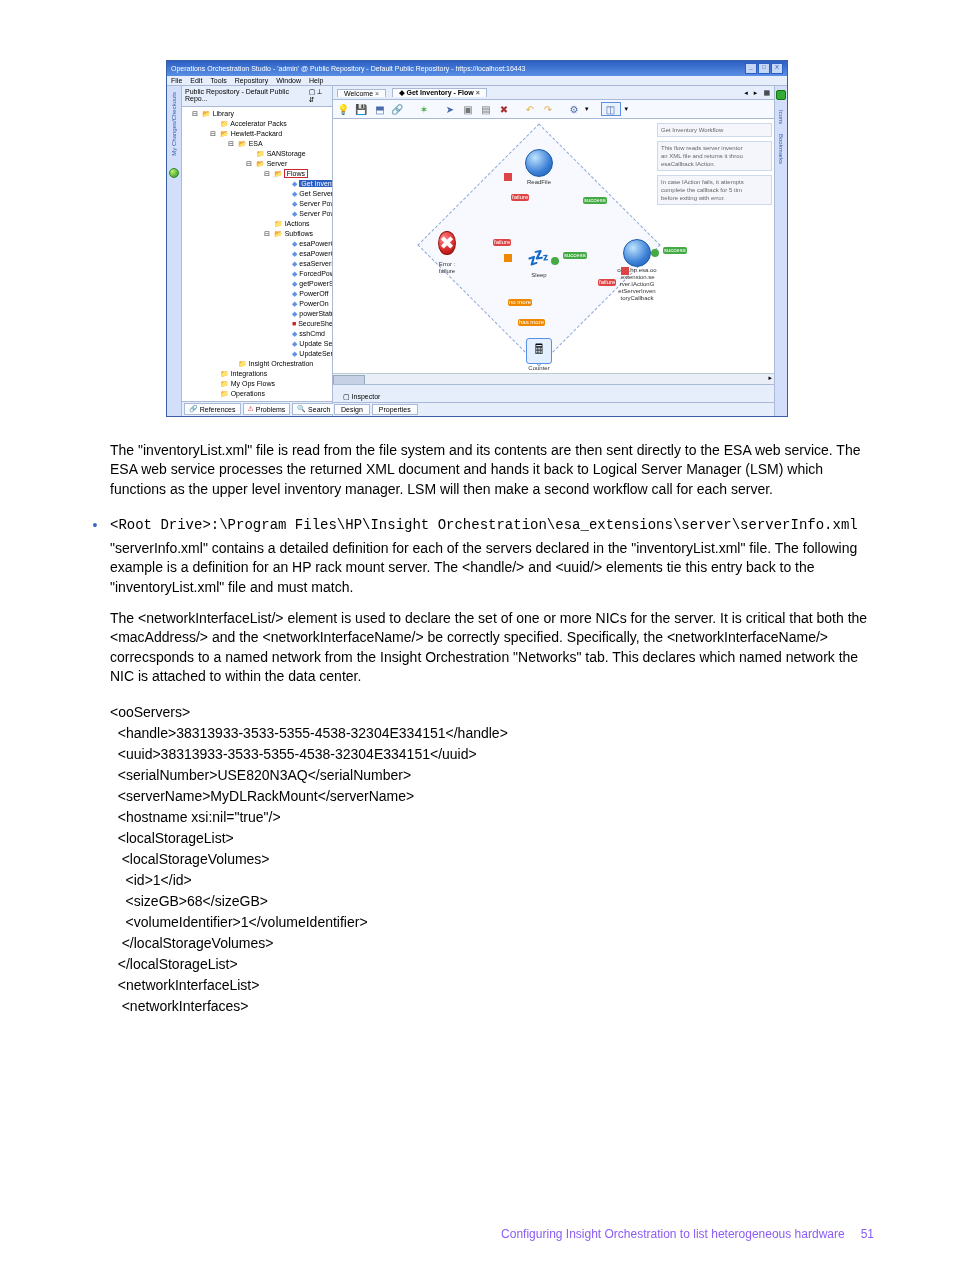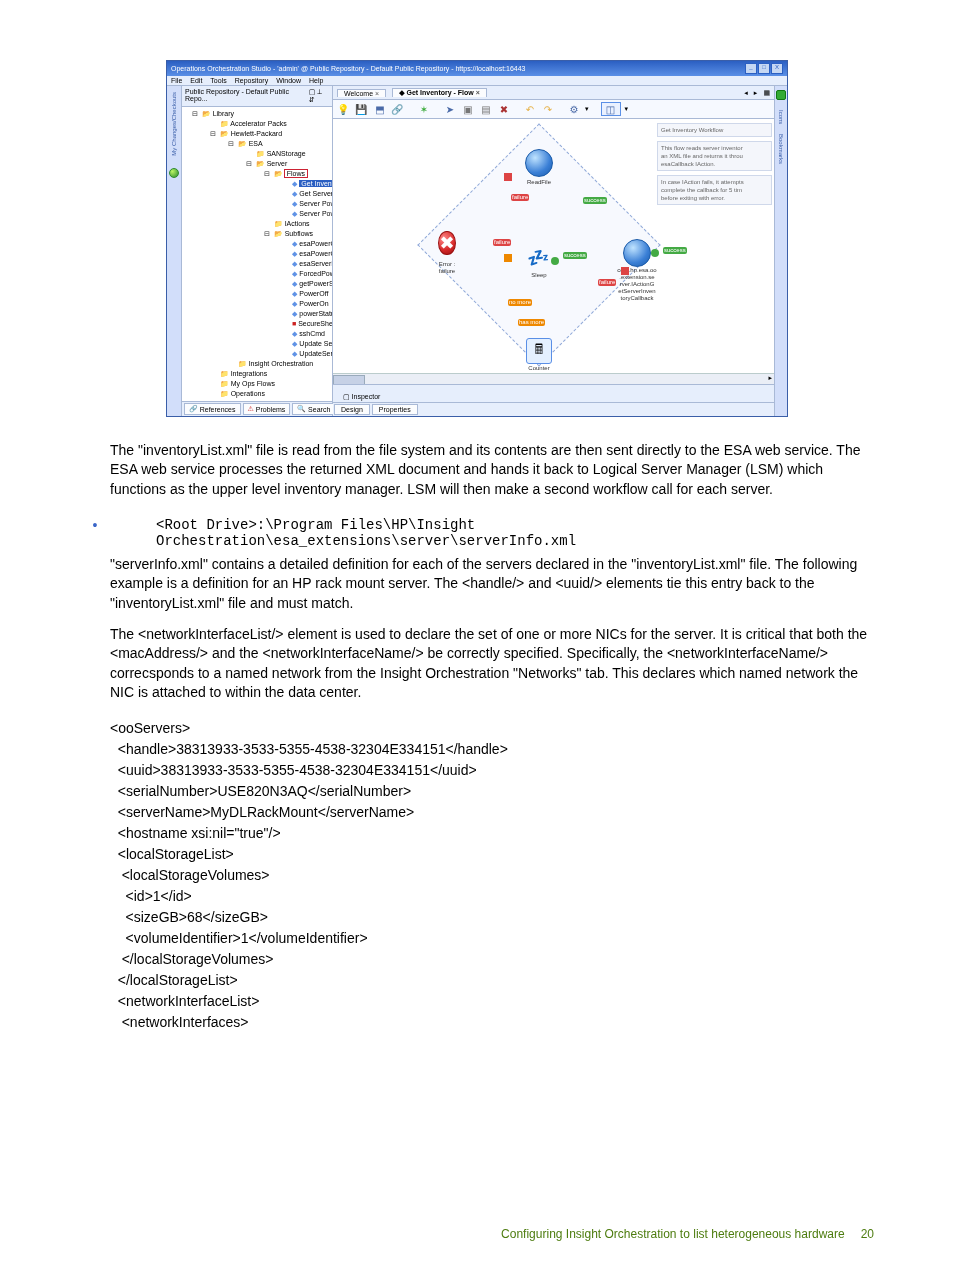--- a/index.html
+++ b/index.html
@@ -317,38 +317,37 @@
   .bullet .dot {
     color: #3a66c8;
     font-size: 14px;
     width: 30px;
     flex-shrink: 0;
     margin-left: -30px;
     text-align: center;
   }
   .bullet .path {
     font-family: "Courier New", monospace;
-    margin-left: 46px;
   }
   code.inline {
     font-family: Liberation Sans, sans-serif;
   }
   .codeblock {
     font-family: Arial, Helvetica, sans-serif; 
     font-size: 14px;
     white-space: pre;
     line-height: 1.5;
     margin: 16px 0 0 0;
   }
   .page-footer {
     position: absolute;
     bottom: 30px;
     right: 80px;
     font-size: 12px;
-    color: #4d7c0f;
+    color: #8b5cf6;
     display: flex;
     gap: 16px;
   }
 </style>
 </head>
 <body>
 
 <div class="page">
 
   <div class="oo-window">
@@ -598,15 +597,15 @@
 <span>    &lt;sizeGB&gt;68&lt;/sizeGB&gt;</span>
 <span>    &lt;volumeIdentifier&gt;1&lt;/volumeIdentifier&gt;</span>
 <span>   &lt;/localStorageVolumes&gt;</span>
 <span>  &lt;/localStorageList&gt;</span>
 <span>  &lt;networkInterfaceList&gt;</span>
 <span>   &lt;networkInterfaces&gt;</span></div>
   </div>
 
   <div class="page-footer">
     <span>Configuring Insight Orchestration to list heterogeneous hardware</span>
-    <span>20</span>
+    <span>51</span>
   </div>
 </div>
 
 </body></html>

